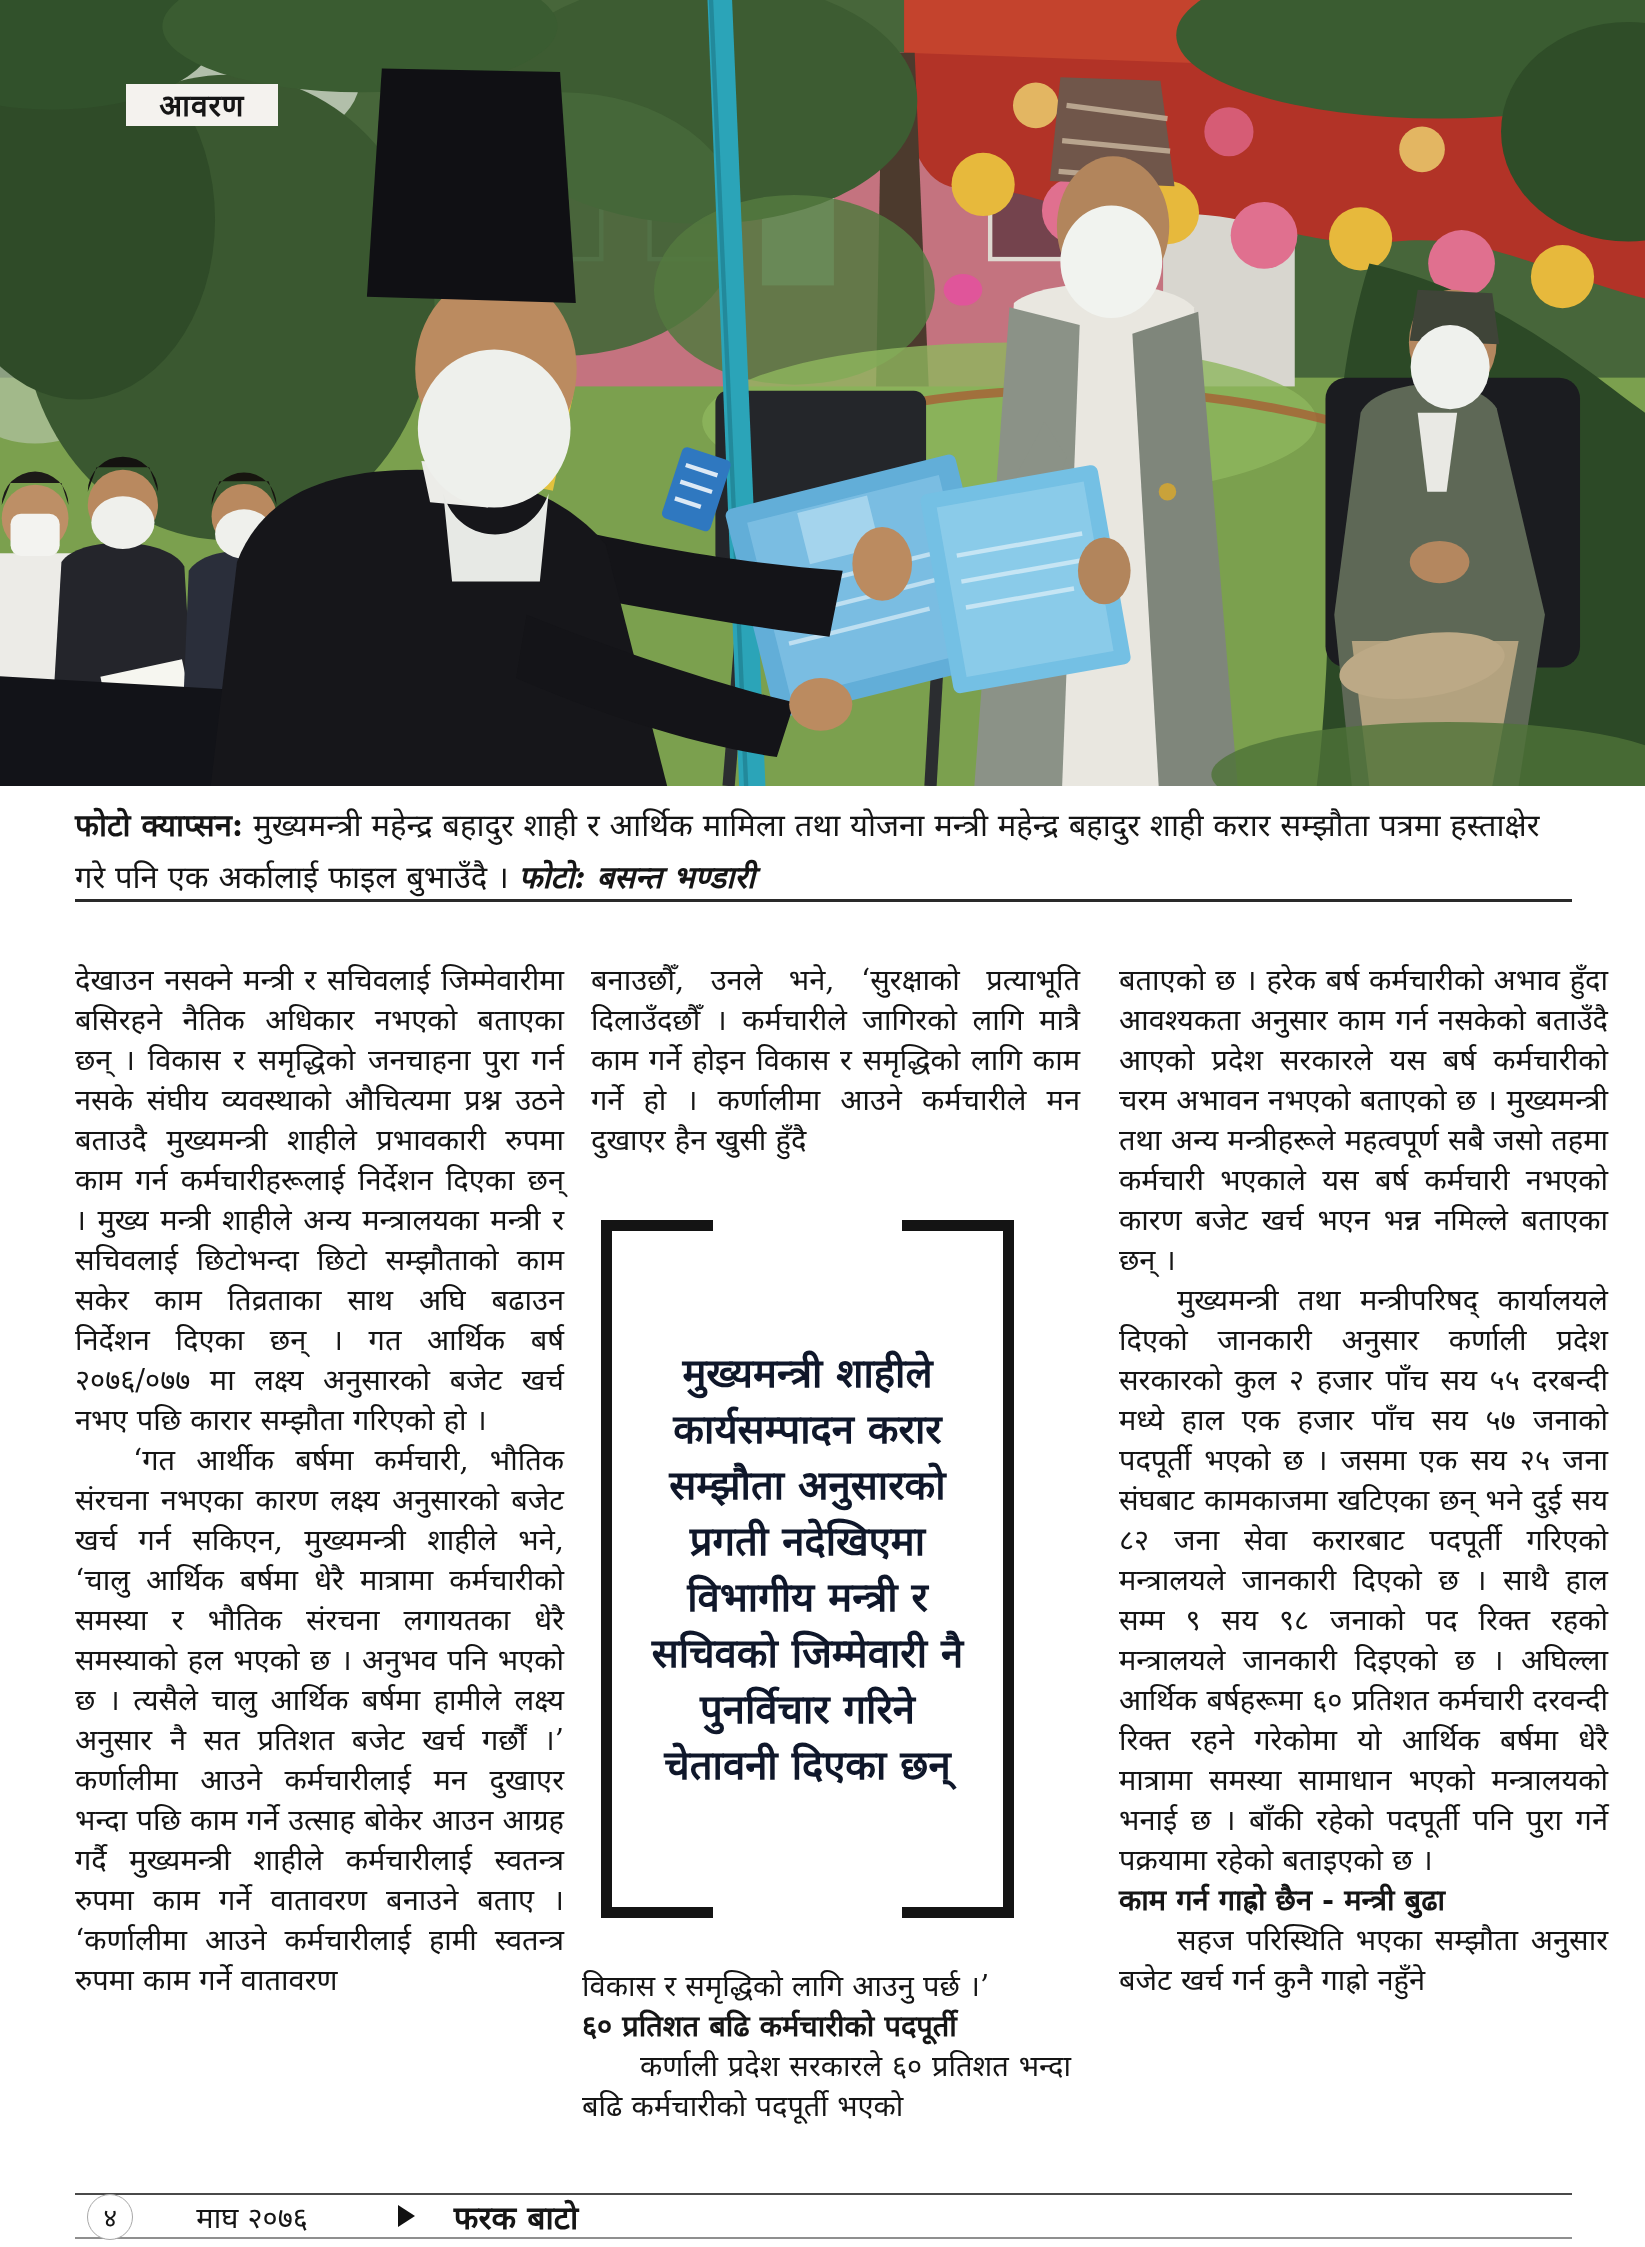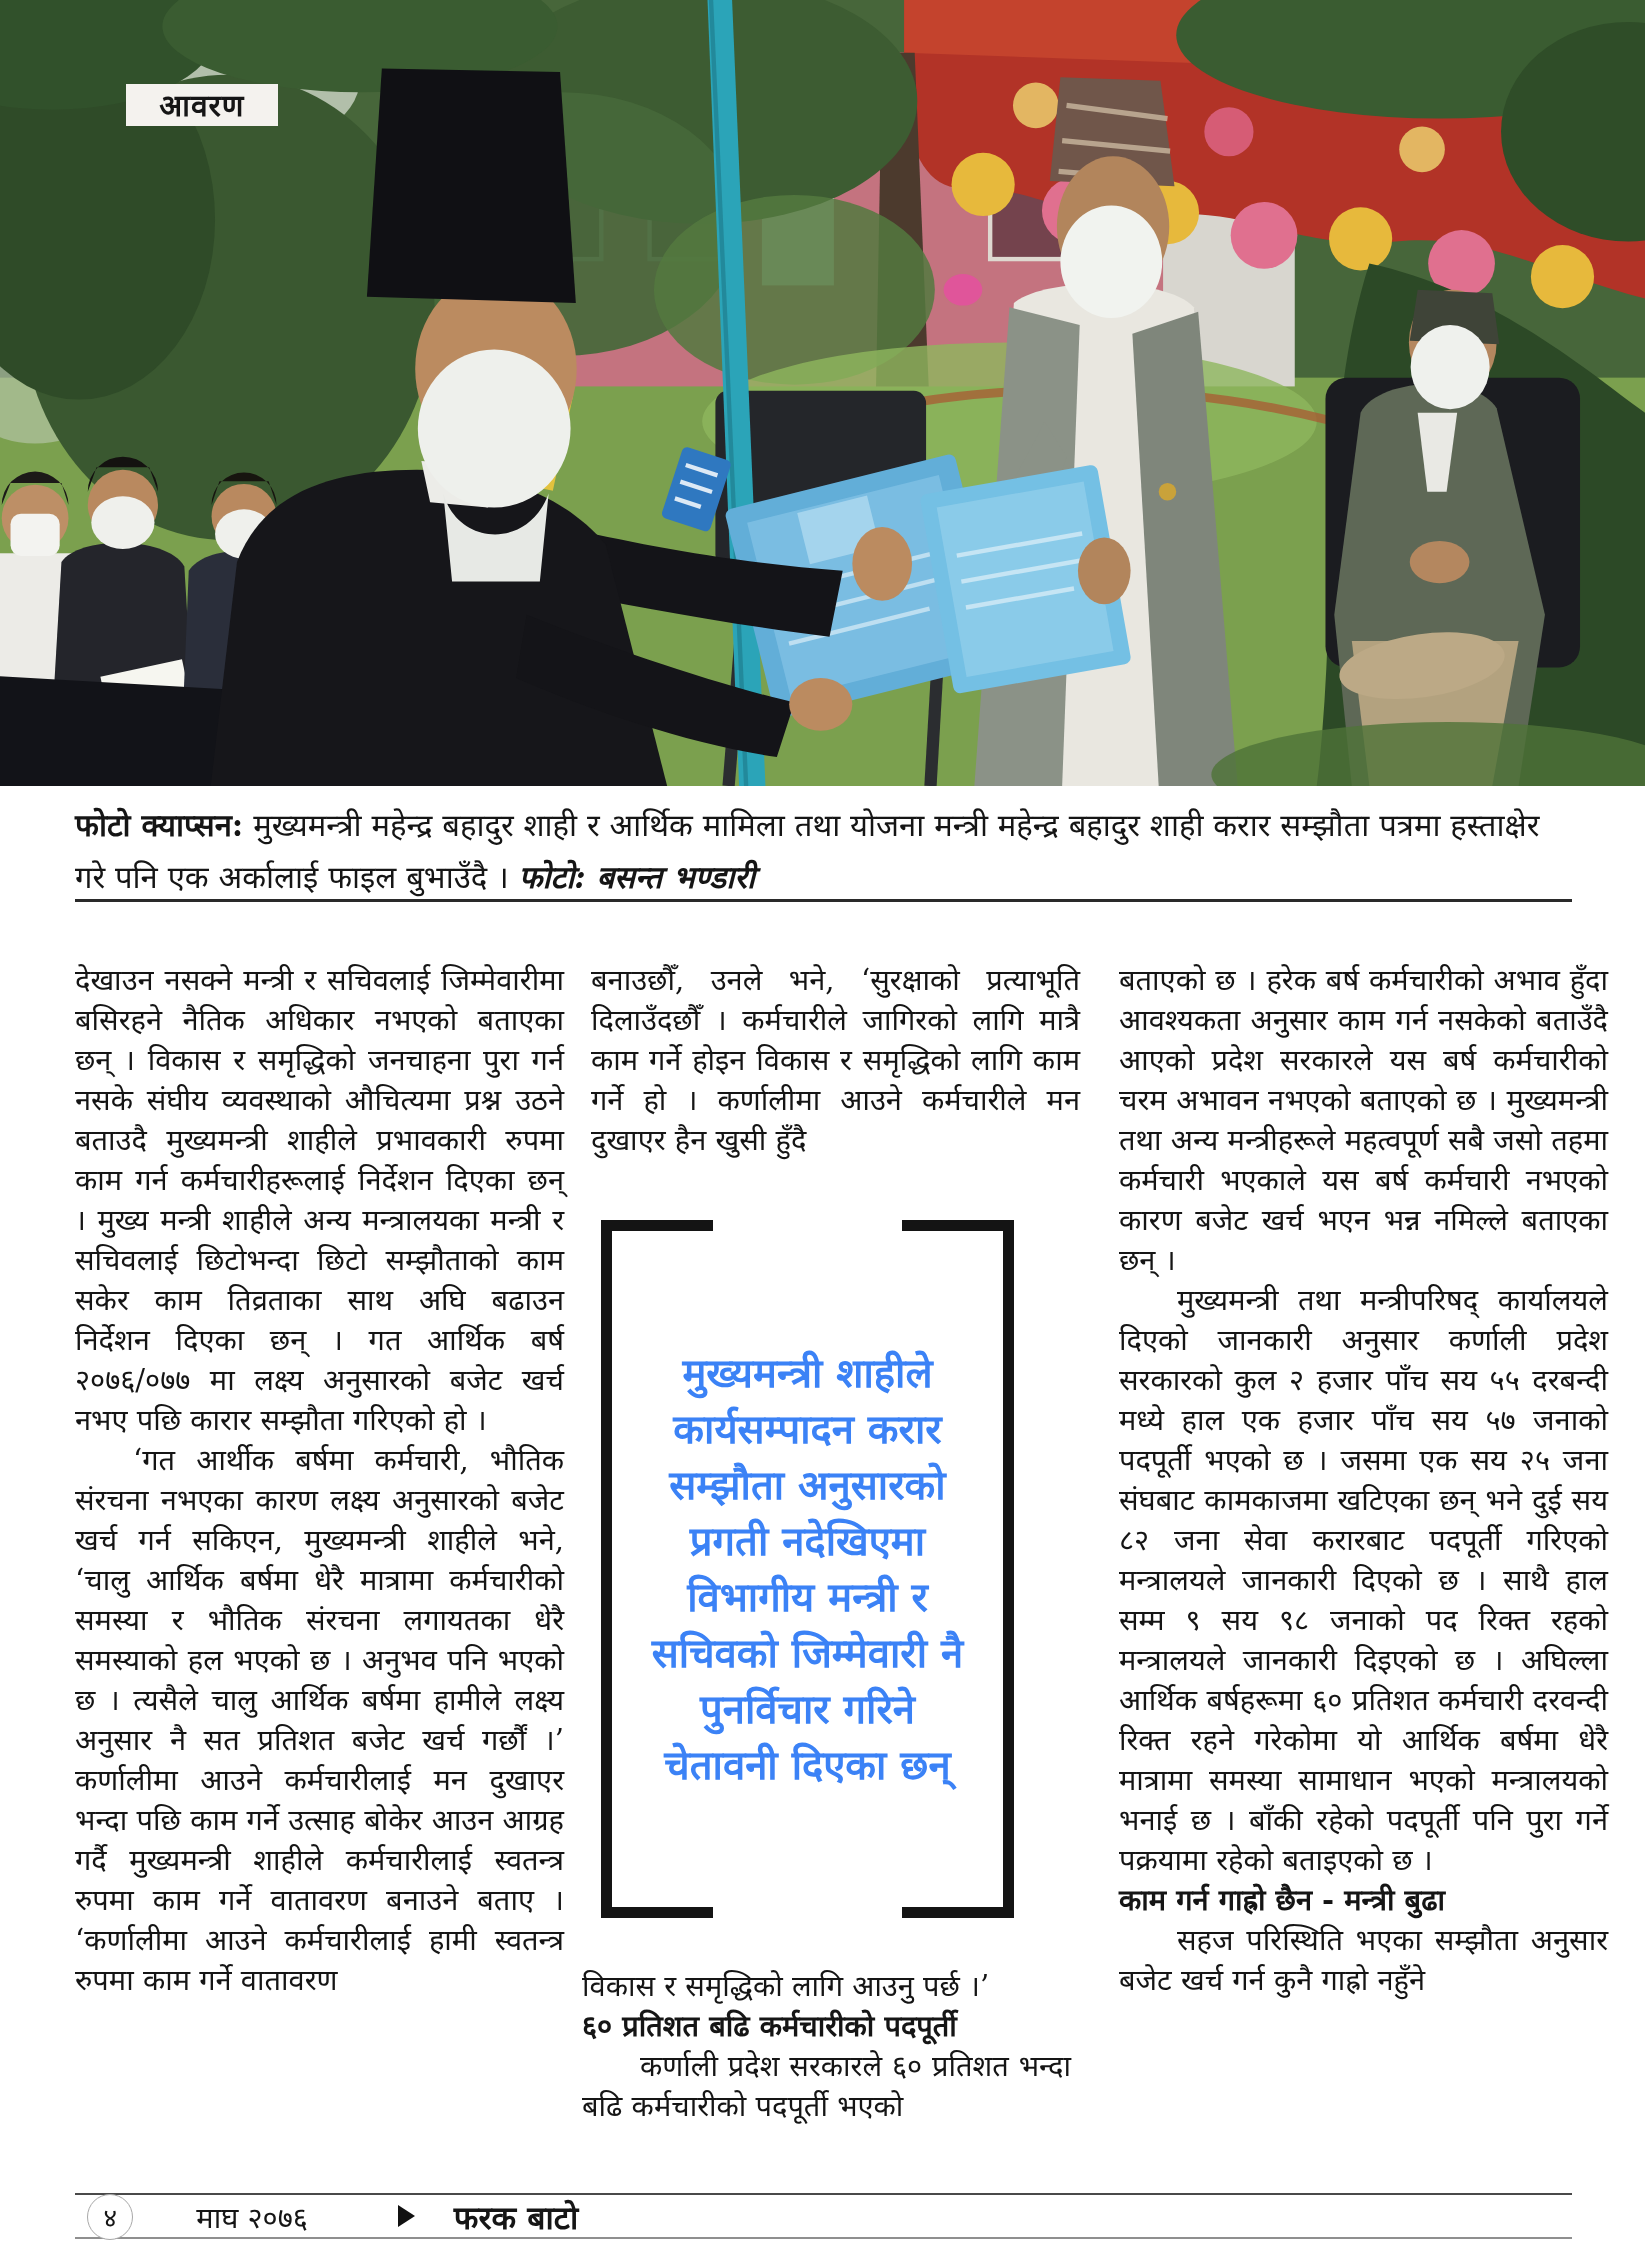--- a/index.html
+++ b/index.html
@@ -28,21 +28,21 @@
   .col3{left:1088px;margin-left:31px;}
   .subhead{font-weight:bold;text-align:left;}
 
   
   .quote-box{position:absolute;left:601px;top:1220px;width:413px;height:698px;box-sizing:border-box;
         border-left:11.4px solid #141414;border-right:11.4px solid #141414;
         display:flex;align-items:center;justify-content:center;background:#fff;}
   .qcorner{position:absolute;height:11.4px;width:101px;background:#141414;}
   .qc-tl{left:0;top:0;} .qc-tr{right:0;top:0;} .qc-bl{left:0;bottom:0;} .qc-br{right:0;bottom:0;}
   .quote-text{font-family:"DejaVu Sans","Liberation Sans",sans-serif;font-weight:bold;
-        font-size:40px;line-height:56px;text-align:center;color:#3b82f6;padding:0 36px;}
+        font-size:40px;line-height:56px;text-align:center;color:#0f172a;padding:0 36px;}
 
   .col2-bottom{position:absolute;left:582px;top:1966px;width:489px;font-size:29px;line-height:40px;text-align:justify;}
   .col2-bottom p{margin:0;}
 
   
   .footer{position:absolute;left:75px;top:2193px;width:1497px;height:46px;box-sizing:border-box;
         border-top:2.6px solid #4a4a4a;border-bottom:2.6px solid #8f8f8f;
         display:flex;align-items:center;}
   .page-circle{width:44px;height:44px;border:1.8px solid #a8a8a8;border-radius:50%;
         display:flex;align-items:center;justify-content:center;font-size:26px;margin-left:12.3px;

